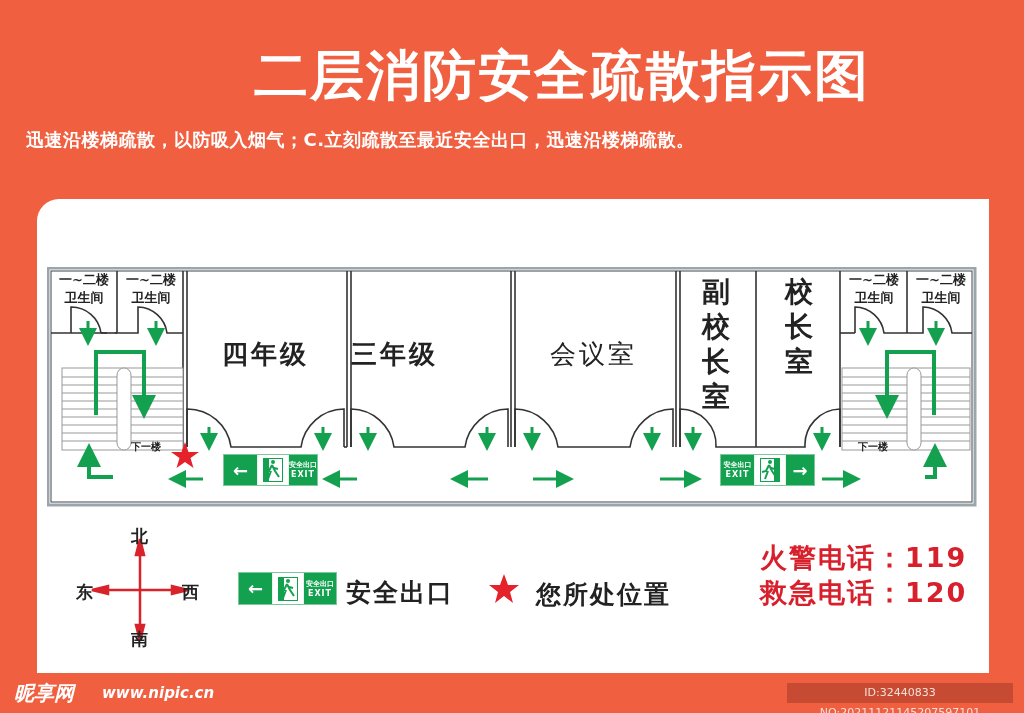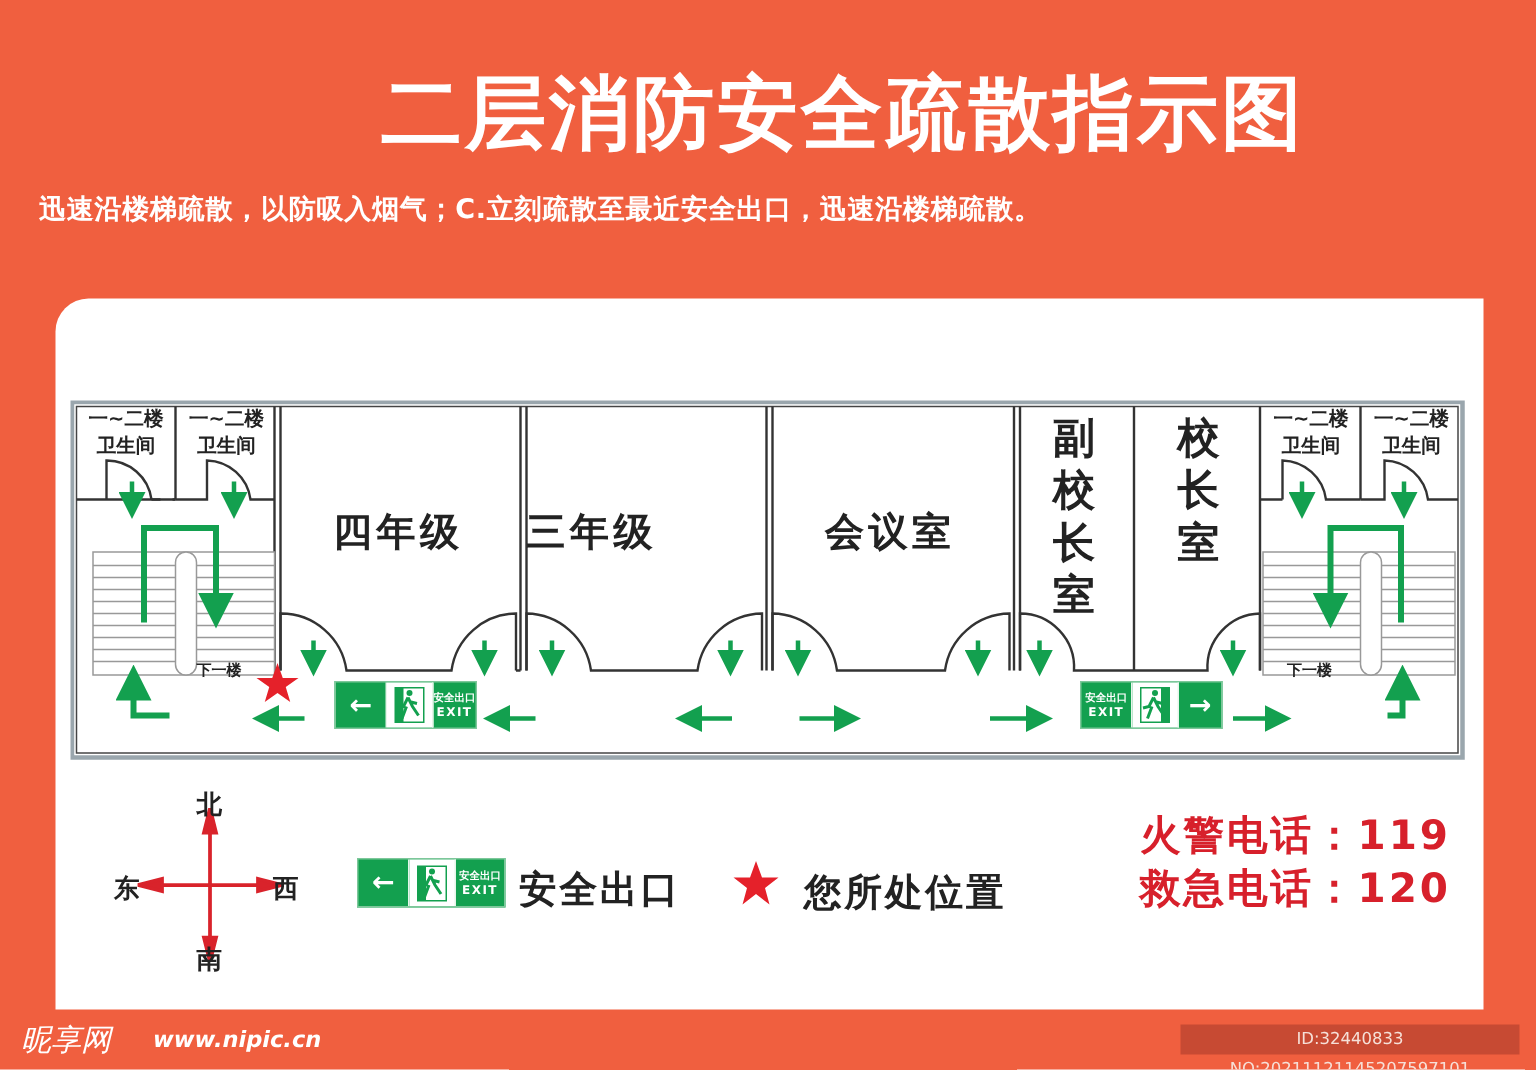--- a/index.html
+++ b/index.html
@@ -10,21 +10,21 @@
   .panel{position:absolute;left:37px;top:199px;width:952px;height:474px;background:#fff;border-radius:22px 0 0 0;}
   .plan{position:absolute;left:47px;top:267px;width:930px;height:240px;}
   .sign{position:absolute;display:flex;background:#13a04f;border:1px solid #7dc79a;box-sizing:border-box;}
   .sign .cell{border-right:1px solid #e6f5ea;display:flex;align-items:center;justify-content:center;color:#fff;}
   .sign .cell:last-child{border-right:none;}
   .sign .txt{flex-direction:column;font-size:7px;font-weight:bold;line-height:10px;}
   .legend{position:absolute;}
   .compass-label{position:absolute;font-size:17px;font-weight:bold;color:#222;}
   .legend-text{position:absolute;font-size:25px;font-weight:bold;color:#222;letter-spacing:2px;}
   .phones{position:absolute;left:760px;top:540px;color:#d7202b;font-size:27px;font-weight:bold;line-height:35px;letter-spacing:2px;}
-  .footer-logo{position:absolute;left:14px;top:680px;color:#fff;font-size:20px;font-weight:normal;font-style:italic;}
+  .footer-logo{position:absolute;left:14px;top:680px;color:#fff;font-size:20px;font-weight:bold;font-style:italic;}
   .footer-url{position:absolute;left:102px;top:684px;color:#fff;font-size:15px;font-weight:bold;font-style:italic;}
   .footer-id{position:absolute;left:787px;top:683px;width:226px;height:20px;background:#c74a33;color:#f6e0d8;font-size:11px;line-height:20px;text-align:center;}
 </style>
 </head>
 <body>
 
 <div class="title">二层消防安全疏散指示图</div>
 
 <div class="notice">
   <div>迅速沿楼梯疏散，以防吸入烟气；C.立刻疏散至最近安全出口，迅速沿楼梯疏散。</div>
@@ -155,21 +155,21 @@
     <div>一~二楼</div>
     <div>卫生间</div>
   </div>
 <div style="position:absolute;left:908px;top:271px;width:66px;text-align:center;font-size:13px;font-weight:bold;line-height:18px;color:#222;">
     <div>一~二楼</div>
     <div>卫生间</div>
   </div>
 
 <div style="position:absolute;left:187px;top:337px;width:157px;text-align:center;font-size:26px;font-weight:bold;color:#222;letter-spacing:3px;">四年级</div>
 <div style="position:absolute;left:351px;top:337px;width:157px;text-align:left;font-size:26px;font-weight:bold;color:#222;letter-spacing:3px;">三年级</div>
-<div style="position:absolute;left:515px;top:337px;width:157px;text-align:center;font-size:26px;font-weight:bold;color:#222;letter-spacing:3px;">会议室</div>
+<div style="position:absolute;left:515px;top:337px;width:157px;text-align:center;font-size:26px;font-weight:normal;color:#222;letter-spacing:3px;">会议室</div>
 <div style="position:absolute;left:701px;top:274px;width:30px;text-align:center;font-size:28px;font-weight:bold;color:#222;line-height:35px;">副校长室</div>
 <div style="position:absolute;left:783px;top:274px;width:30px;text-align:right;font-size:28px;font-weight:bold;color:#222;line-height:35px;">校长室</div>
 
 <div style="position:absolute;left:131px;top:440px;font-size:10px;font-weight:bold;color:#222;">下一楼</div>
 <div style="position:absolute;left:858px;top:440px;font-size:10px;font-weight:bold;color:#222;">下一楼</div>
 
 <div class="sign" style="left:223px;top:454px;width:95px;height:32px;">
   <div class="cell" style="width:33px;font-size:18px;font-weight:bold;">←</div>
   <div class="cell" style="width:30px;background:#fff;">
     <svg width="22" height="26" viewBox="0 0 22 26">

